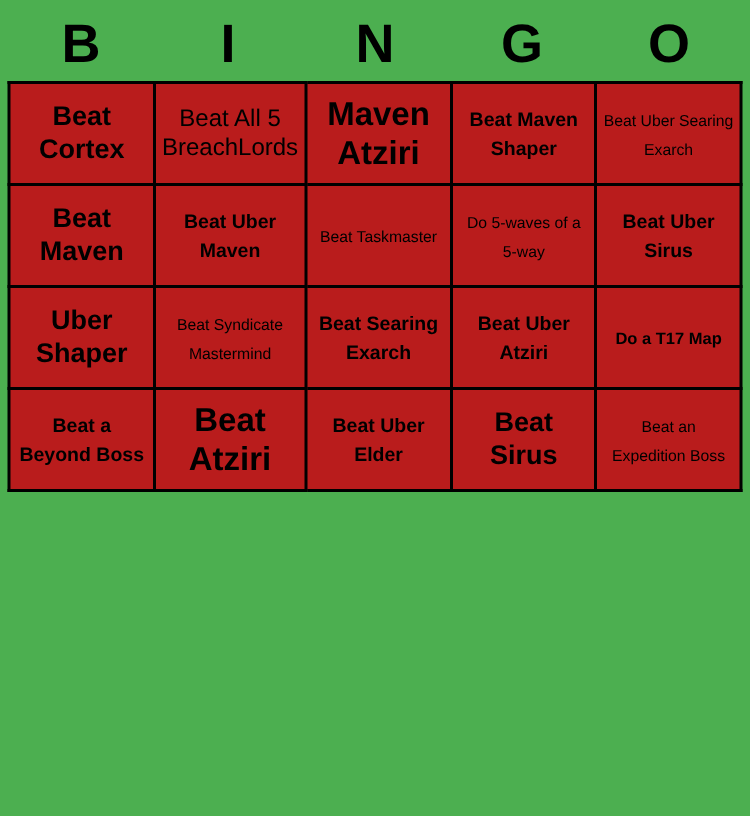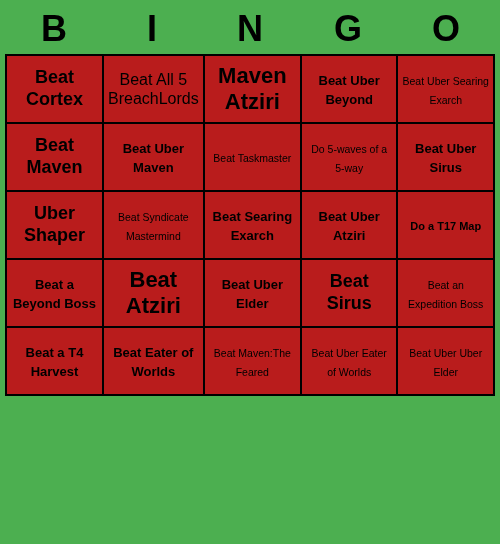--- a/index.html
+++ b/index.html
@@ -54,21 +54,21 @@
   <span class="bingo-letter">G</span>
   <span class="bingo-letter">O</span>
 </div>
 
 <table class="bingo-grid">
   <tbody id="grid-body">
   <tr>
         <td><span style="font-size: 18px; font-weight: bold;">Beat Cortex</span></td>
         <td><span style="font-size: 16px;">Beat All 5 BreachLords</span></td>
         <td><span style="font-size: 22px; font-weight: bold;">Maven Atziri</span></td>
-        <td><span style="font-size: 13px; font-weight: bold;">Beat Uber Beyond</span></td>
+        <td><span style="font-size: 13px; font-weight: bold;">Beat Maven Shaper</span></td>
         <td><span style="font-size: 10.5px;">Beat Uber Searing Exarch</span></td>
       </tr>
       <tr>
         <td><span style="font-size: 18px; font-weight: bold;">Beat Maven</span></td>
         <td><span style="font-size: 13px; font-weight: bold;">Beat Uber Maven</span></td>
         <td><span style="font-size: 10.5px;">Beat Taskmaster</span></td>
         <td><span style="font-size: 10.5px;">Do 5-waves of a 5-way</span></td>
         <td><span style="font-size: 13px; font-weight: bold;">Beat Uber Sirus</span></td>
       </tr>
       <tr>
@@ -78,21 +78,14 @@
         <td><span style="font-size: 13px; font-weight: bold;">Beat Uber Atziri</span></td>
         <td><span style="font-size: 11px; font-weight: bold;">Do a T17 Map</span></td>
       </tr>
       <tr>
         <td><span style="font-size: 13px; font-weight: bold;">Beat a Beyond Boss</span></td>
         <td><span style="font-size: 22px; font-weight: bold;">Beat Atziri</span></td>
         <td><span style="font-size: 13px; font-weight: bold;">Beat Uber Elder</span></td>
         <td><span style="font-size: 18px; font-weight: bold;">Beat Sirus</span></td>
         <td><span style="font-size: 10.5px;">Beat an Expedition Boss</span></td>
       </tr>
-      <tr>
-        <td><span style="font-size: 13px; font-weight: bold;">Beat a T4 Harvest</span></td>
-        <td><span style="font-size: 13px; font-weight: bold;">Beat Eater of Worlds</span></td>
-        <td><span style="font-size: 10.5px;">Beat Maven:The Feared</span></td>
-        <td><span style="font-size: 10.5px;">Beat Uber Eater of Worlds</span></td>
-        <td><span style="font-size: 10.5px;">Beat Uber Uber Elder</span></td>
-      </tr>
     </tbody>
 </table>
 
 </body></html>

